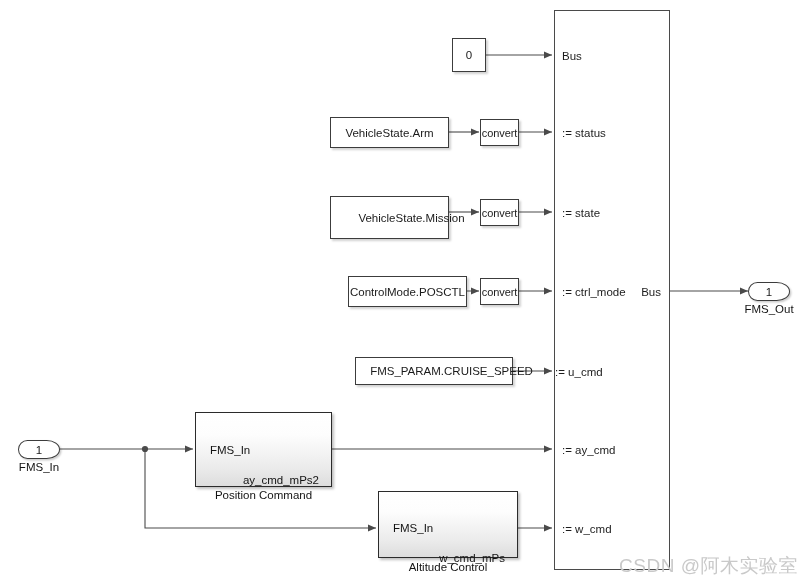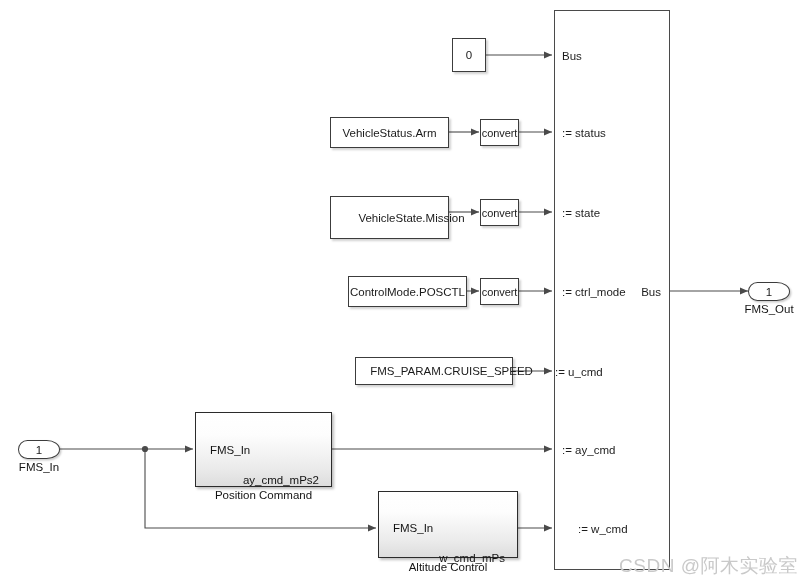--- a/index.html
+++ b/index.html
@@ -162,21 +162,21 @@
 
       <line x1="670" y1="291" x2="748" y2="291" marker-end="url(#arrow)"></line>
     </g>
   </svg>
 
   <div class="blk const" style="left:452px; top:38px; width:34px; height:34px;">
     <span>0</span>
   </div>
 
   <div class="blk" style="left:330px; top:117px; width:119px; height:31px;">
-    <span>VehicleStatus.Arm</span>
+    <span>VehicleState.Arm</span>
   </div>
 
   <div class="blk" style="left:330px; top:196px; width:119px; height:43px;padding-left:44px;">
     <span>VehicleState.Mission</span>
   </div>
 
   <div class="blk" style="left:322px; top:276px; width:119px; height:31px;margin-left:26px;">
     <span>ControlMode.POSCTL</span>
   </div>
 
@@ -194,21 +194,21 @@
     <span>convert</span>
   </div>
 
   <div id="bus-creator" style="left:554px; top:10px; width:116px; height:560px;">
     <span class="bus-port" style="left:7px; top:45px;">Bus</span>
     <span class="bus-port" style="left:7px; top:122px;">:= status</span>
     <span class="bus-port" style="left:7px; top:202px;">:= state</span>
     <span class="bus-port" style="left:7px; top:281px;">:= ctrl_mode</span>
     <span class="bus-port" style="left:0; top:361px;">:= u_cmd</span>
     <span class="bus-port" style="left:7px; top:439px;">:= ay_cmd</span>
-    <span class="bus-port" style="left:7px; top:518px;margin-left:16px;">:= w_cmd</span>
+    <span class="bus-port" style="left:7px; top:518px;">:= w_cmd</span>
 
     <span class="bus-out" style="right:8px; top:281px;">Bus</span>
   </div>
 
   <div class="subsys" style="left:195px; top:412px; width:137px; height:75px;">
     <span class="pin-label left" style="top:31px;">FMS_In</span>
     <span class="pin-label right" style="top:31px;">ay_cmd_mPs2</span>
   </div>
   <div class="blk-caption" style="left:195px; top:489px; width:137px;">Position Command</div>
 

